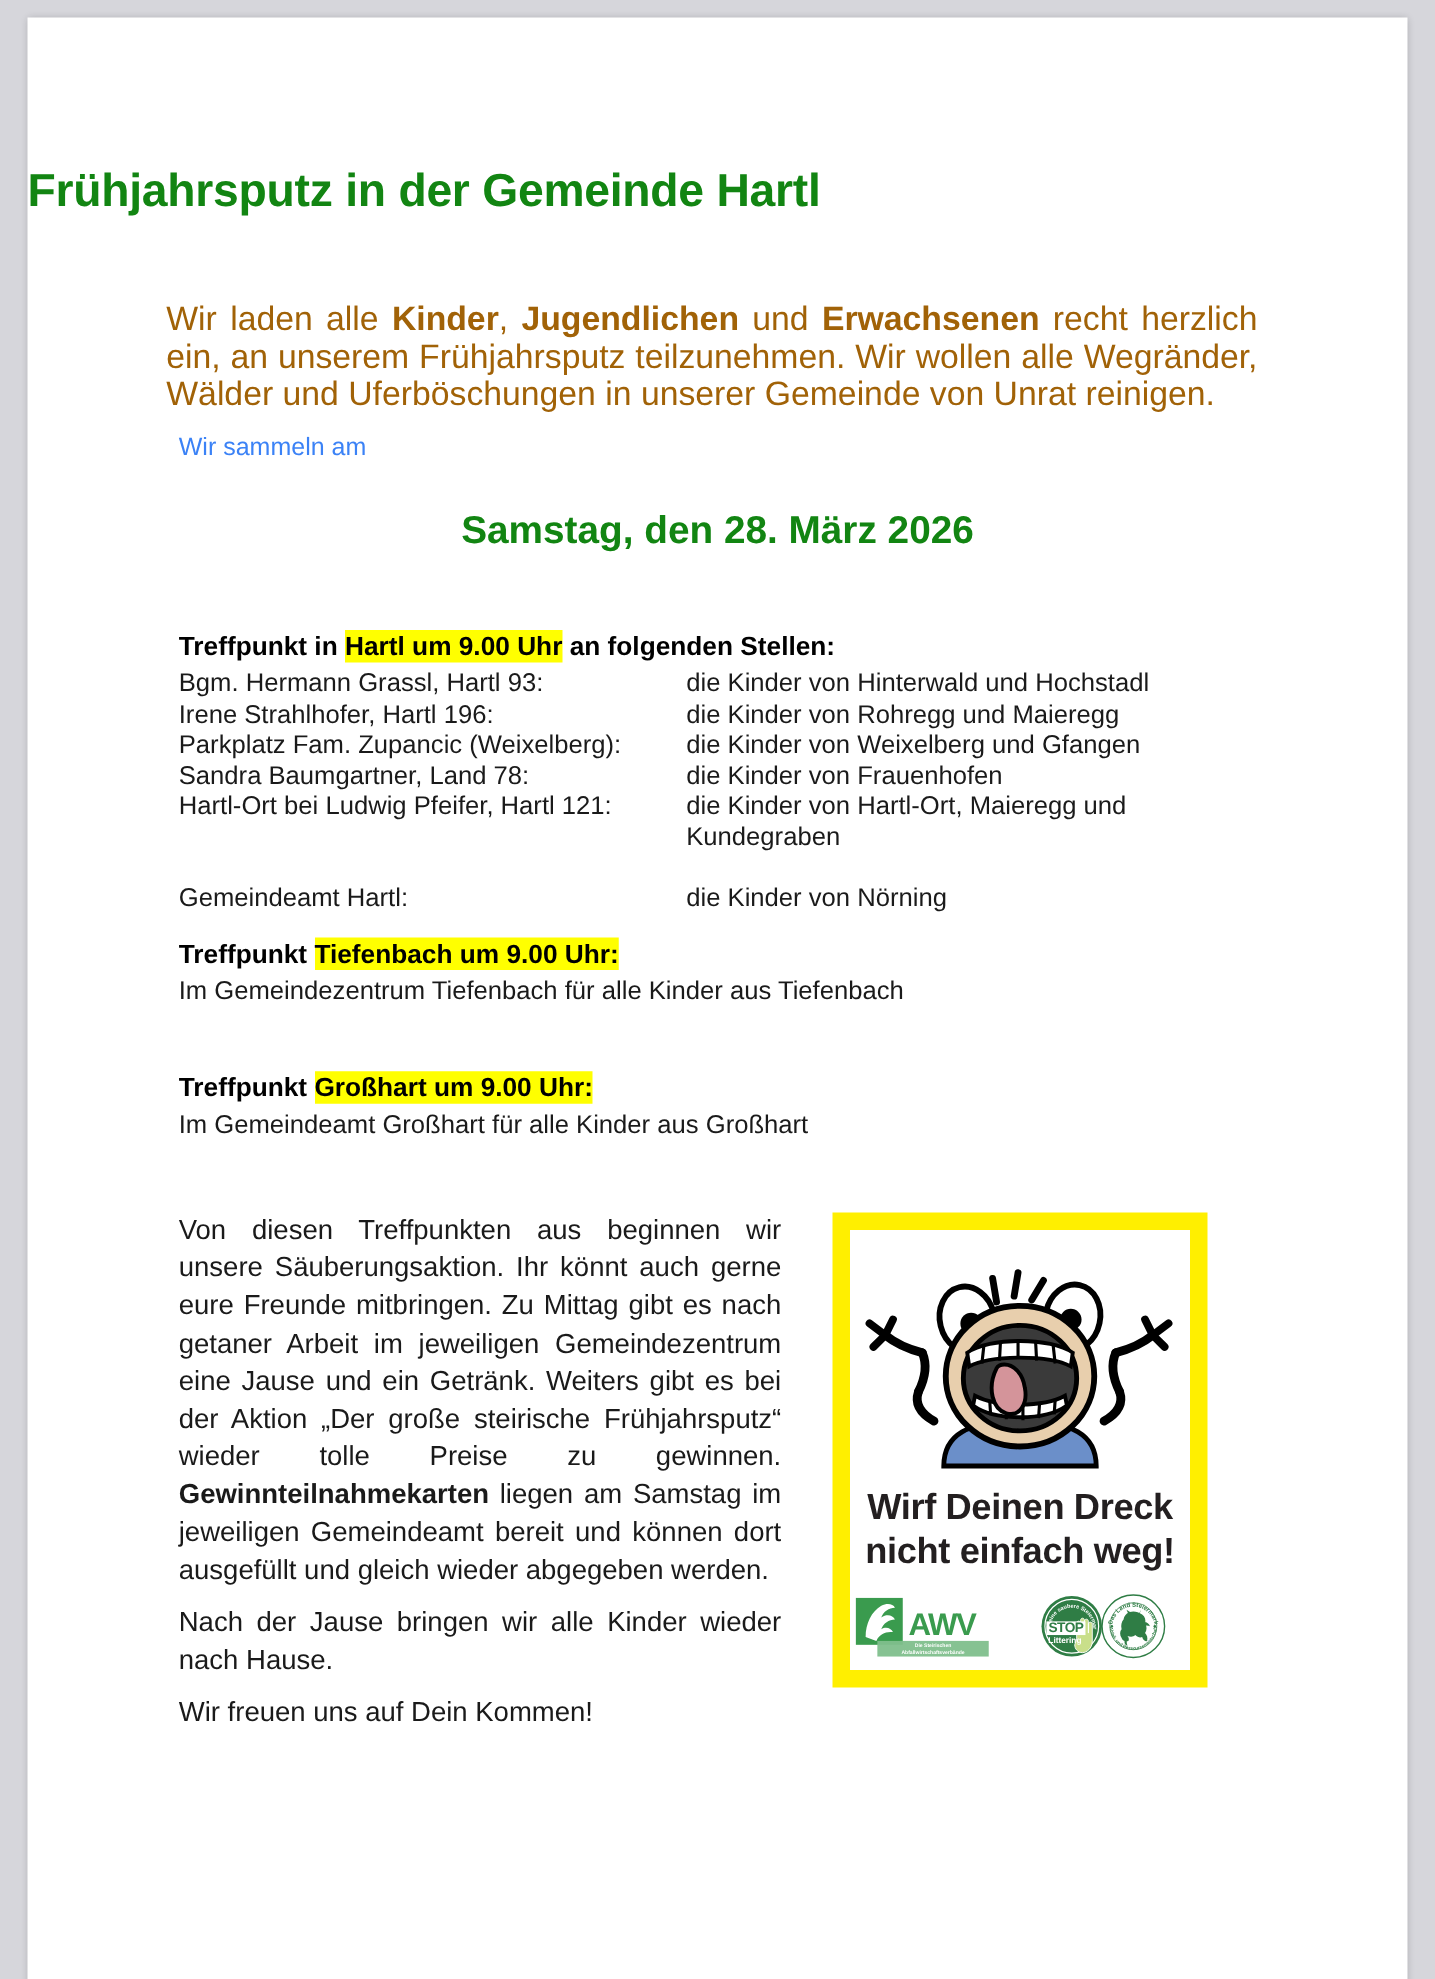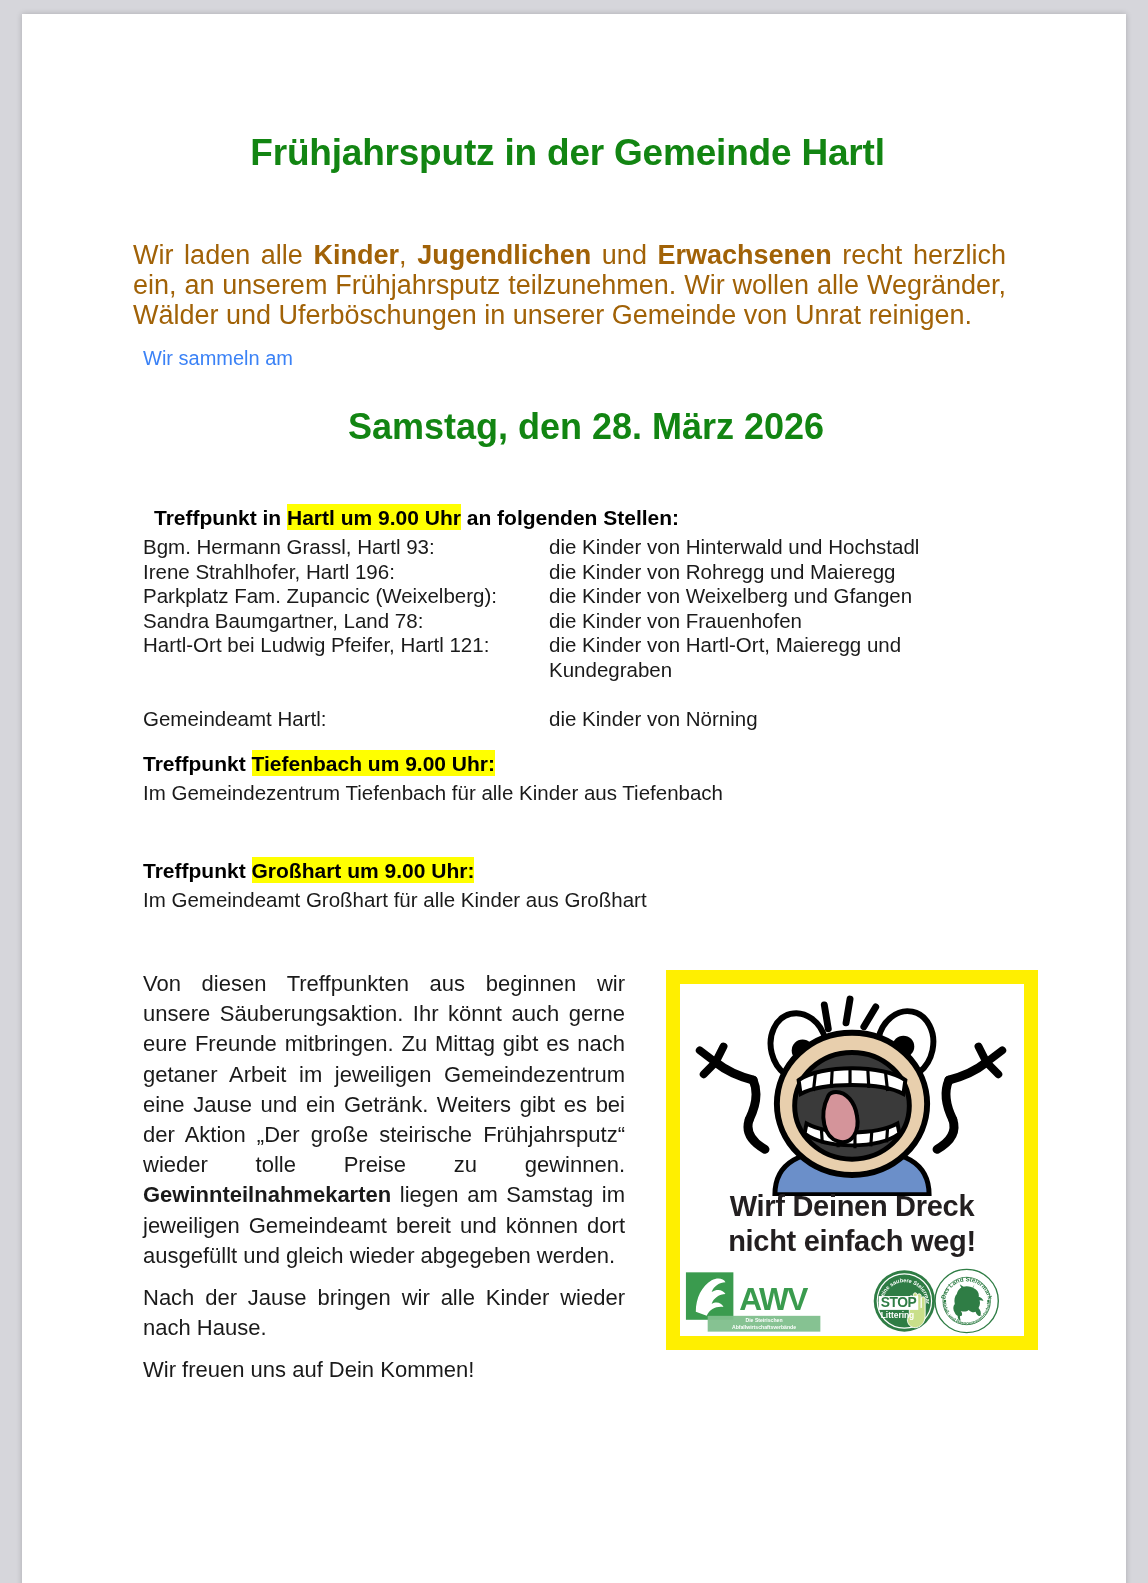--- a/index.html
+++ b/index.html
@@ -26,21 +26,20 @@
     box-shadow: 0 0 6px rgba(0,0,0,0.20);
     box-sizing: border-box;
   }
 
   
   .doc-title {
     position: absolute;
     left: 0;
     top: 118px;
     width: 1091px;
-    text-align: center;
     color: #128512;
     font-weight: bold;
     font-size: 37px;
     letter-spacing: -0.2px;
     white-space: nowrap;
   }
 
   .intro {
     position: absolute;
     left: 111px;
@@ -56,27 +55,27 @@
   .sammeln {
     position: absolute;
     left: 121px;
     top: 333px;
     font-size: 20px;
     color: #3b82f6;
   }
 
   .date-line {
     position: absolute;
-    left: 12px;
+    left: 0;
     top: 392px;
     width: 1104px;
     text-align: center;
     color: #128512;
     font-weight: bold;
-    font-size: 36px;
+    font-size: 31px;
     white-space: nowrap;
   }
 
   
   .tp-heading {
     position: absolute;
     left: 121px;
     font-weight: bold;
     font-size: 21px;
     color: #000000;
@@ -134,21 +133,21 @@
   }
   .body-col p.last { text-align: left; }
   .body-col p + p { margin-top: 12px; }
   .body-col b { font-weight: bold; }
 
   
   #poster {
     position: absolute;
     left: 644px;
     top: 956px;
-    width: 372px;
+    width: 300px;
     height: 380px;
     background: #ffef00;
     box-sizing: border-box;
     padding: 14px;
   }
   #poster-inner {
     position: relative;
     width: 100%;
     height: 100%;
     background: #ffffff;
@@ -190,21 +189,21 @@
 <div id="page-sheet">
 
   <div class="doc-title">Frühjahrsputz in der Gemeinde Hartl</div>
 
   <div class="intro"><span>Wir laden alle </span><b>Kinder</b><span>, </span><b>Jugendlichen</b><span> und </span><b>Erwachsenen</b><span> recht herzlich ein, an unserem Frühjahrsputz teilzunehmen. Wir wollen alle Wegränder, Wälder und Uferböschungen in unserer Gemeinde von Unrat reinigen.</span></div>
 
   <div class="sammeln">Wir sammeln am</div>
 
   <div class="date-line">Samstag, den 28. März 2026</div>
 
-  <div class="tp-heading" style="top:492px;margin-left:11px;"><span>Treffpunkt in </span><span class="hl">Hartl um 9.00 Uhr</span><span> an folgenden Stellen:</span></div>
+  <div class="tp-heading" style="top:492px;"><span>Treffpunkt in </span><span class="hl">Hartl um 9.00 Uhr</span><span> an folgenden Stellen:</span></div>
 
   <div class="hartl-list">
     <div class="row">
       <div class="c1">Bgm. Hermann Grassl, Hartl 93:</div>
       <div class="c2">die Kinder von Hinterwald und Hochstadl</div>
     </div>
     <div class="row">
       <div class="c1">Irene Strahlhofer, Hartl 196:</div>
       <div class="c2">die Kinder von Rohregg und Maieregg</div>
     </div>

